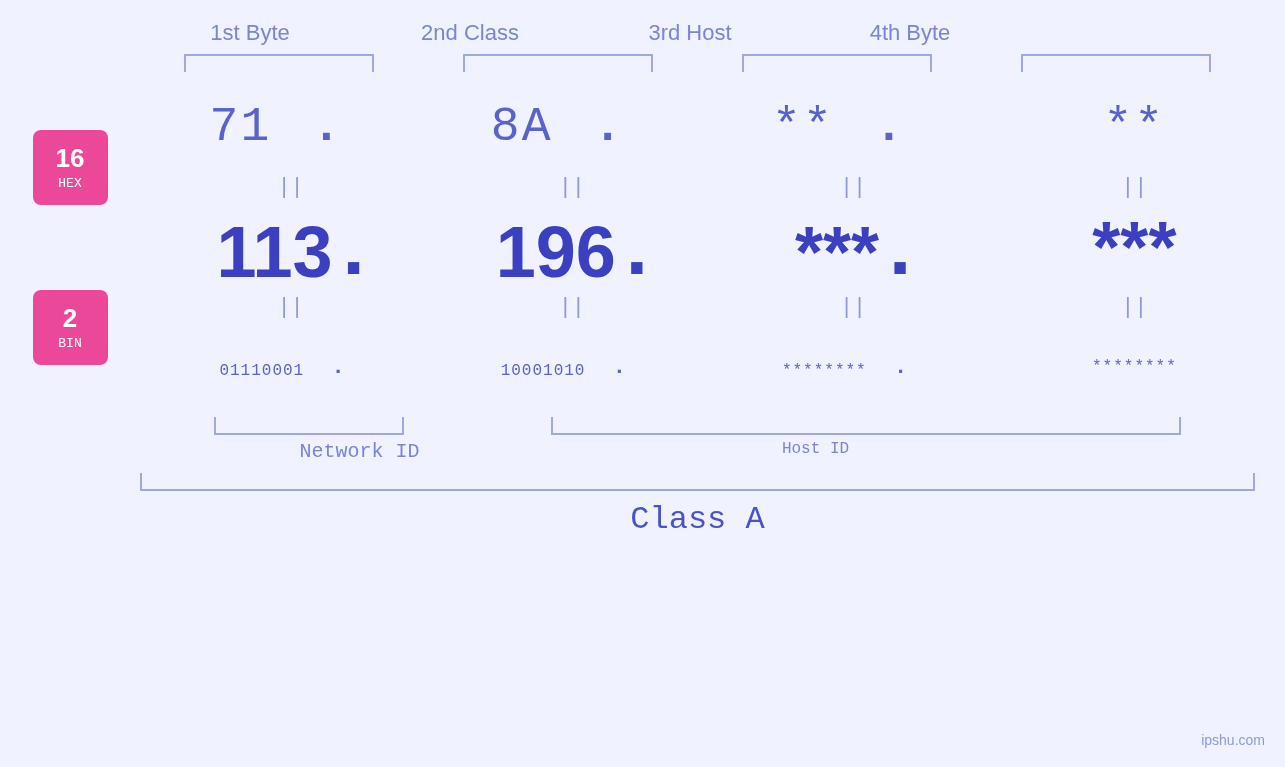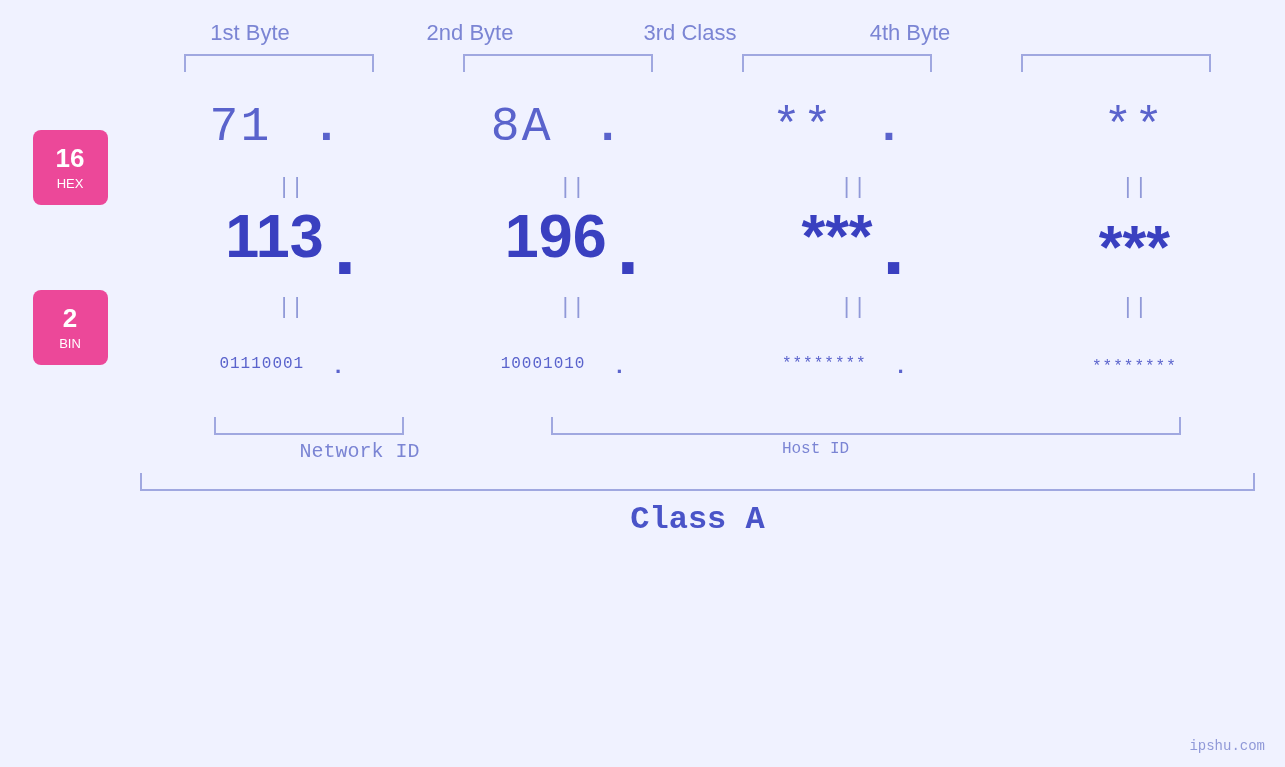--- a/index.html
+++ b/index.html
@@ -91,20 +91,21 @@
       justify-content: center;
       font-size: 26px;
       font-weight: bold;
       font-family: Arial, sans-serif;
     }
 
     .badge .base-label {
       font-size: 13px;
       font-weight: normal;
       margin-top: 2px;
+      font-family: Liberation Mono, monospace;
     }
 
     
     .rows-area {
       flex: 1;
       display: flex;
       flex-direction: column;
     }
 
     
@@ -113,21 +114,21 @@
       align-items: center;
       justify-content: space-around;
       padding: 0 10px;
       height: 90px;
     }
 
     .cell {
       width: 220px;
       text-align: center;
       display: flex;
-      align-items: flex-start;
+      align-items: flex-end;
       justify-content: center;
       gap: 10px;
     }
 
     .value {
       color: #5a63cc;
       display: inline-block;
     }
 
     .dot {
@@ -142,21 +143,21 @@
       letter-spacing: 2px;
     }
 
     .hex-dot {
       font-size: 48px;
       margin: 0 2px;
     }
 
     
     .dec-value {
-      font-size: 61px;
+      font-size: 72px;
       font-weight: bold;
       font-family: Arial, sans-serif;
       color: #3a40c0;
     }
 
     .dec-dot {
       font-size: 80px;
       font-weight: bold;
       font-family: Arial, sans-serif;
       color: #3a40c0;
@@ -257,42 +258,42 @@
 
     .class-label-row {
       text-align: center;
       margin-top: 10px;
     }
 
     .class-label {
       color: #4a54c8;
       font-size: 32px;
       font-family: 'Courier New', Courier, monospace;
-      font-weight: bold;
+      font-weight: normal;
     }
 
     
     .footer {
       position: absolute;
-      bottom: 13px;
+      bottom: 19px;
       right: 20px;
       color: #9099d8;
       font-size: 14px;
-      font-family: Liberation Mono, monospace;
+      font-family: Liberation Sans, sans-serif;
     }
   </style>
 </head>
 <body>
 
 <div class="main-container">
 
   <div class="byte-headers">
     <div class="byte-header">1st Byte</div>
-    <div class="byte-header">2nd Byte</div>
-    <div class="byte-header">3rd Class</div>
+    <div class="byte-header">2nd Class</div>
+    <div class="byte-header">3rd Host</div>
     <div class="byte-header">4th Byte</div>
   </div>
 
   <div class="top-brackets">
     <div class="bracket-top"></div>
     <div class="bracket-top"></div>
     <div class="bracket-top"></div>
     <div class="bracket-top"></div>
   </div>
 

